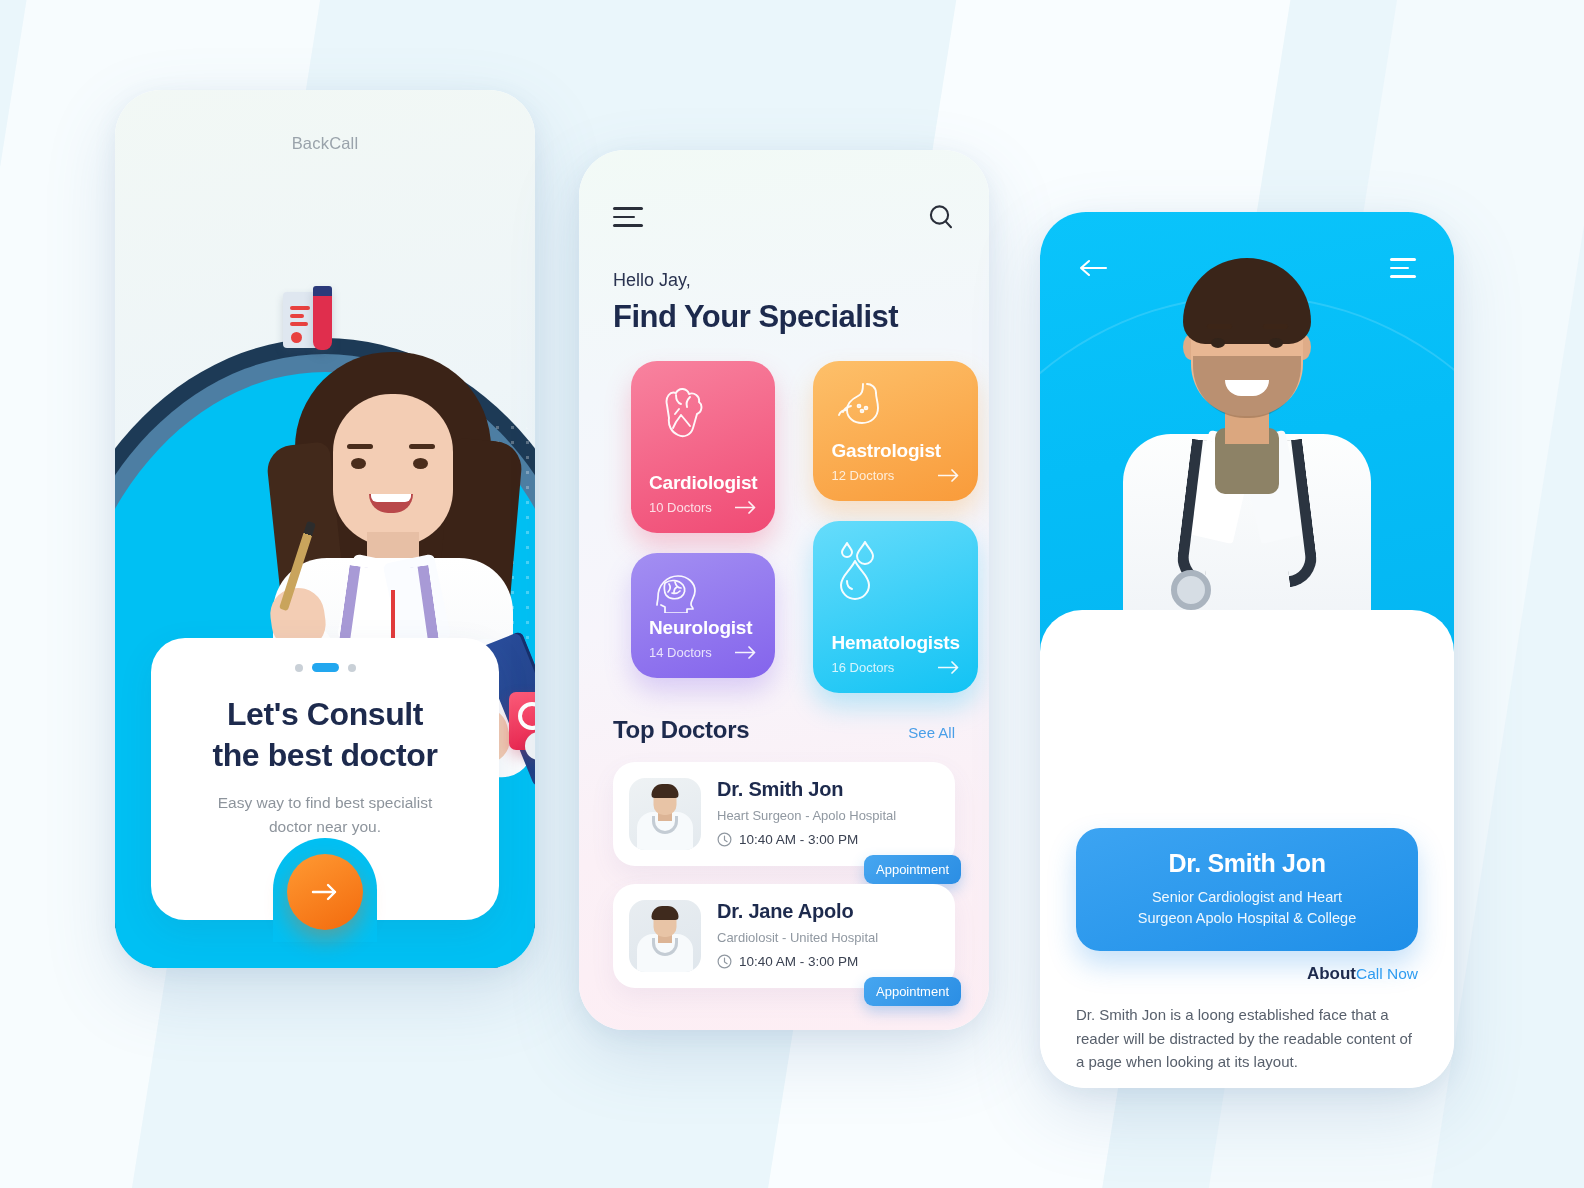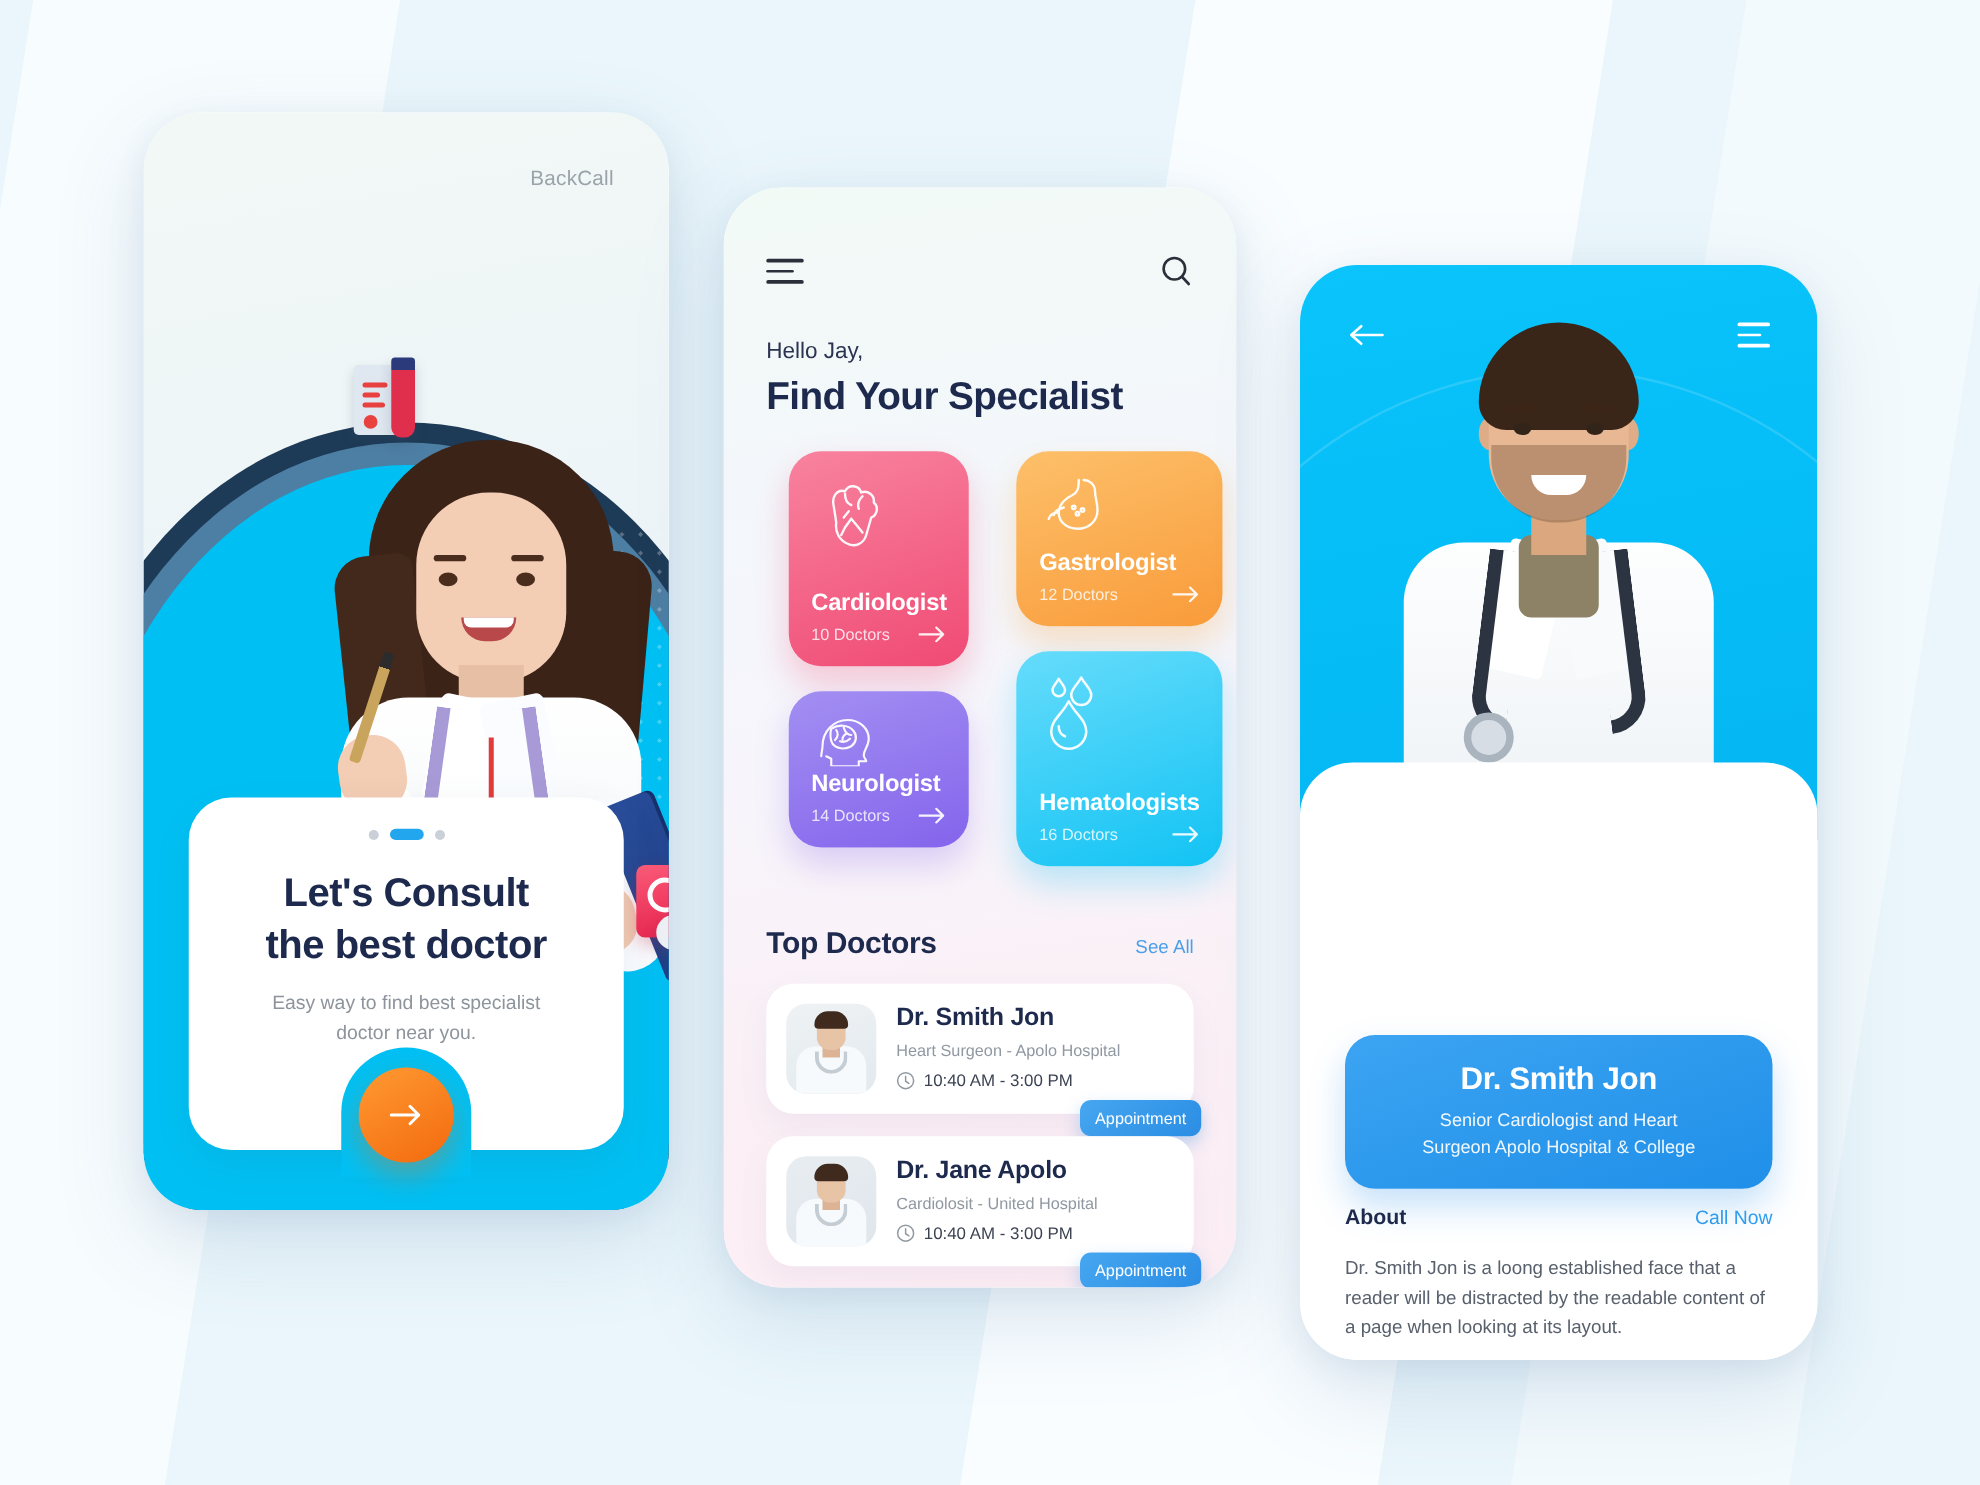--- a/index.html
+++ b/index.html
@@ -30,21 +30,21 @@
   }
 
   
   #phone1 { left:115px; top:90px; width:420px; height:878px; }
   .p1-bg {
     position:absolute; inset:0;
     background:linear-gradient(170deg,#f2f8f5 0%, #eef5f8 38%, #eaf3f7 55%, #e9f3f8 100%);
   }
   .p1-topbar {
     position:absolute; top:44px; left:0; right:0;
-    display:flex; justify-content:flex-end;
+    display:flex; justify-content:center;
     padding:0 44px; z-index:6;
   }
   .p1-topbar span { font-size:16.5px; color:#9aa3ab; letter-spacing:.2px; }
   
   .arc { position:absolute; border-radius:50%; }
   .arc-navy  { left:-78px; top:248px; width:576px; height:700px; background:#1d3a56; }
   .arc-steel { left:-66px; top:264px; width:552px; height:690px; background:#4d7ea3; }
   .arc-cyan  { left:-52px; top:282px; width:524px; height:680px; background:#00c0f3; }
   .dots-pat {
     position:absolute; left:300px; top:330px; width:170px; height:300px;
@@ -178,21 +178,21 @@
   .sc-arrow   { opacity:.92; }
   .sc-cardio  { height:172px; background:linear-gradient(160deg,#f8839f,#f04a74);
                 box-shadow:0 14px 26px rgba(240,80,120,.28); }
   .sc-gastro  { height:140px; background:linear-gradient(160deg,#fdc06a,#f99b3a);
                 box-shadow:0 14px 26px rgba(245,160,60,.28); align-self:start; }
   .sc-neuro   { height:125px; background:linear-gradient(160deg,#a38ff2,#8464ec);
                 box-shadow:0 14px 26px rgba(140,105,235,.28); }
   .sc-hemato  { height:172px; background:linear-gradient(160deg,#66dcfb,#12c3f4);
                 box-shadow:0 14px 26px rgba(25,190,240,.28); margin-top:-32px; }
 
-  .top-row { margin-top:48px; display:flex; justify-content:space-between; align-items:baseline; }
+  .top-row { margin-top:23px; display:flex; justify-content:space-between; align-items:baseline; }
   .top-title { font-size:24px; font-weight:bold; color:#1d2a4d; letter-spacing:-.3px; }
   .see-all { font-size:15px; color:#4a9fe8; cursor:pointer; }
 
   .doc-card {
     position:relative; margin-top:18px; background:#fff; border-radius:22px;
     padding:16px; display:flex; gap:16px; align-items:flex-start;
     box-shadow:0 10px 24px rgba(120,100,160,.08);
   }
   .doc-thumb { width:72px; height:72px; border-radius:16px; flex:none; overflow:hidden; position:relative; }
   .dt-a { background:linear-gradient(160deg,#eef2f4,#e3e9ee); }
@@ -276,21 +276,21 @@
   .p3-namecard {
     position:absolute; left:36px; right:36px; top:616px; z-index:7;
     background:linear-gradient(160deg,#3ca4f2,#1f8fe8);
     border-radius:24px; padding:21px 18px 22px; text-align:center; color:#fff;
     box-shadow:0 14px 28px rgba(35,140,230,.26);
   }
   .p3-name { font-size:25px; font-weight:bold; letter-spacing:-.3px; }
   .p3-role { margin-top:9px; font-size:14.5px; line-height:1.45; color:rgba(255,255,255,.93); }
 
   .p3-body { position:absolute; left:36px; right:36px; top:752px; z-index:8; }
-  .about-row { display:flex; justify-content:space-between; align-items:baseline; }
+  .about-row { display:flex; justify-content:flex-end; align-items:baseline; }
   .about-h { font-size:17px; font-weight:bold; color:#1d2a4d; }
   .call-now { font-size:15.5px; color:#2f9cf0; cursor:pointer; }
   .about-p { margin-top:19px; font-size:15px; line-height:1.58; color:#58606c; }
 </style>
 </head>
 <body>
 
 <div class="bg-bands">
 
   <div class="band b2"></div>

